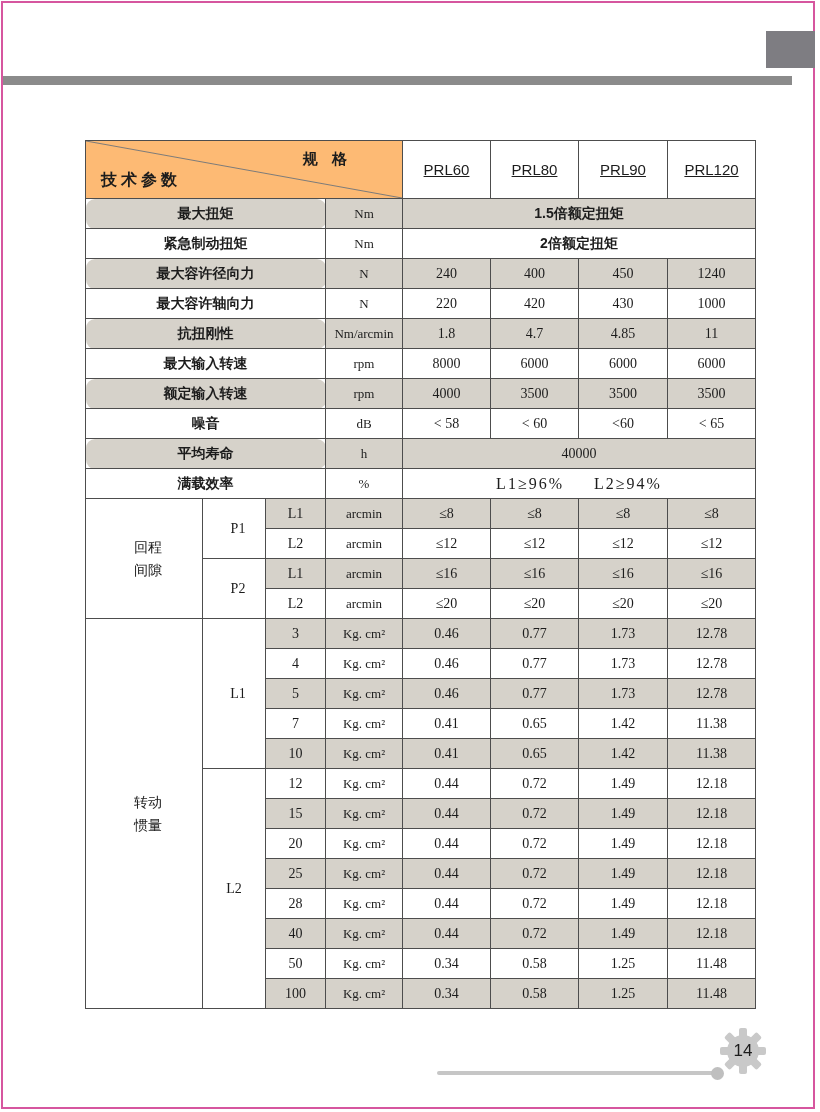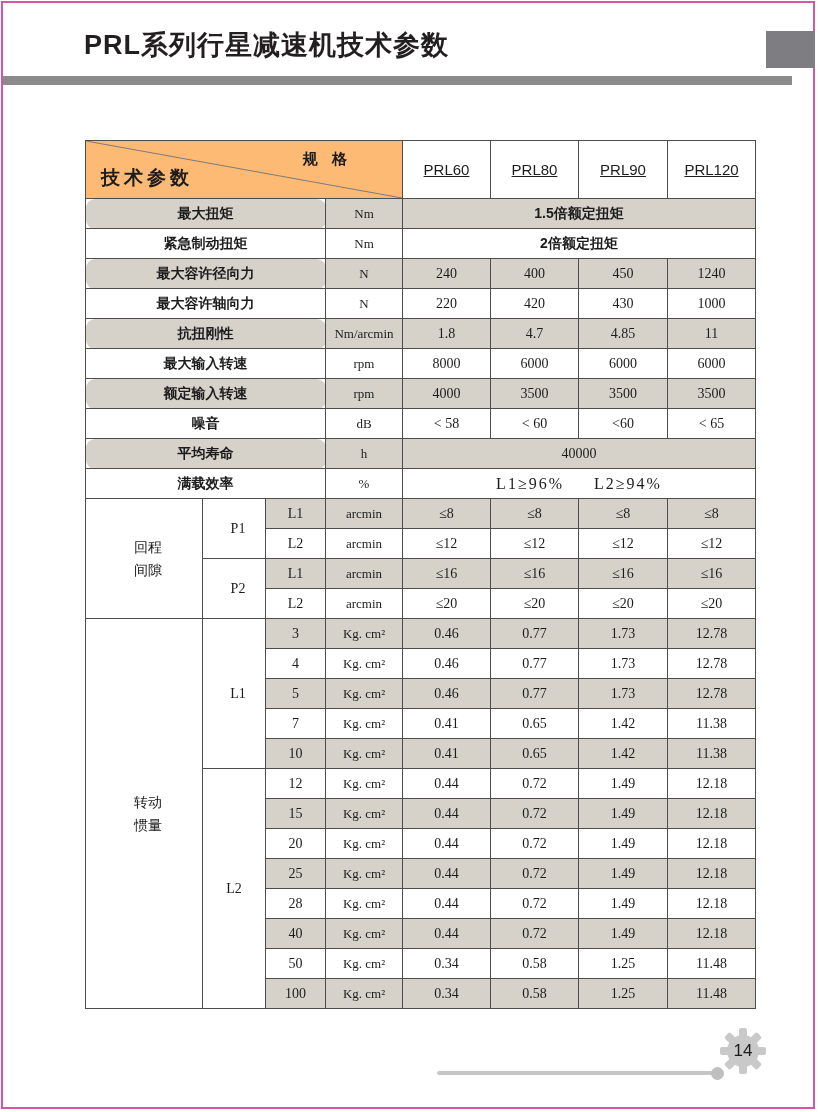--- a/index.html
+++ b/index.html
@@ -27,38 +27,37 @@
   td.val{font-family:"Liberation Serif",serif;font-size:14px;}
   td.cnval{font-size:14px;font-weight:600;}
   td.sub,td.lvl,td.ratio{font-family:"Liberation Serif",serif;font-size:14px;}
   td.grp{font-weight:normal;font-size:14px;line-height:23px;}
   .gap2{margin-left:30px;}
   td.effval span{letter-spacing:2px;font-family:"Liberation Serif",serif;}
 
   td.corner{position:relative;background:#fdba74;}
   .diag{position:absolute;left:0;top:0;width:100%;height:100%;}
   .spec-lbl{position:absolute;right:50px;top:9px;font-weight:bold;font-size:15px;letter-spacing:5px;}
-  .param-lbl{position:absolute;left:15px;bottom:7px;font-weight:bold;font-size:19px;letter-spacing:4px;}
+  .param-lbl{position:absolute;left:15px;bottom:7px;font-weight:bold;font-size:16px;letter-spacing:4px;}
 
   .footer-line{position:absolute;left:437px;top:1071px;width:283px;height:4px;
                background:#c6c6c6;border-radius:2px;}
   .footer-dot{position:absolute;left:711px;top:1067px;width:13px;height:13px;
               border-radius:50%;background:#bfbfbf;}
   .gear-badge{position:absolute;left:720px;top:1028px;width:46px;height:46px;}
   .gear-badge svg{position:absolute;left:0;top:0;}
   .page-num{position:absolute;left:0;top:0;width:46px;height:46px;display:flex;
             align-items:center;justify-content:center;font-size:17px;color:#1c1c1c;}
 </style>
 </head>
 <body>
 
 <div class="page">
   <div class="frame"></div>
 
-  <div class="title">PRL系列行星减速机技术参数</div>
   <div class="title-bar"></div>
   <div class="corner-square"></div>
 
   <table class="spec">
     <colgroup>
       <col style="width:117px">
         <col style="width:63px">
         <col style="width:60px">
         <col style="width:77px">
       <col style="width:88px">

